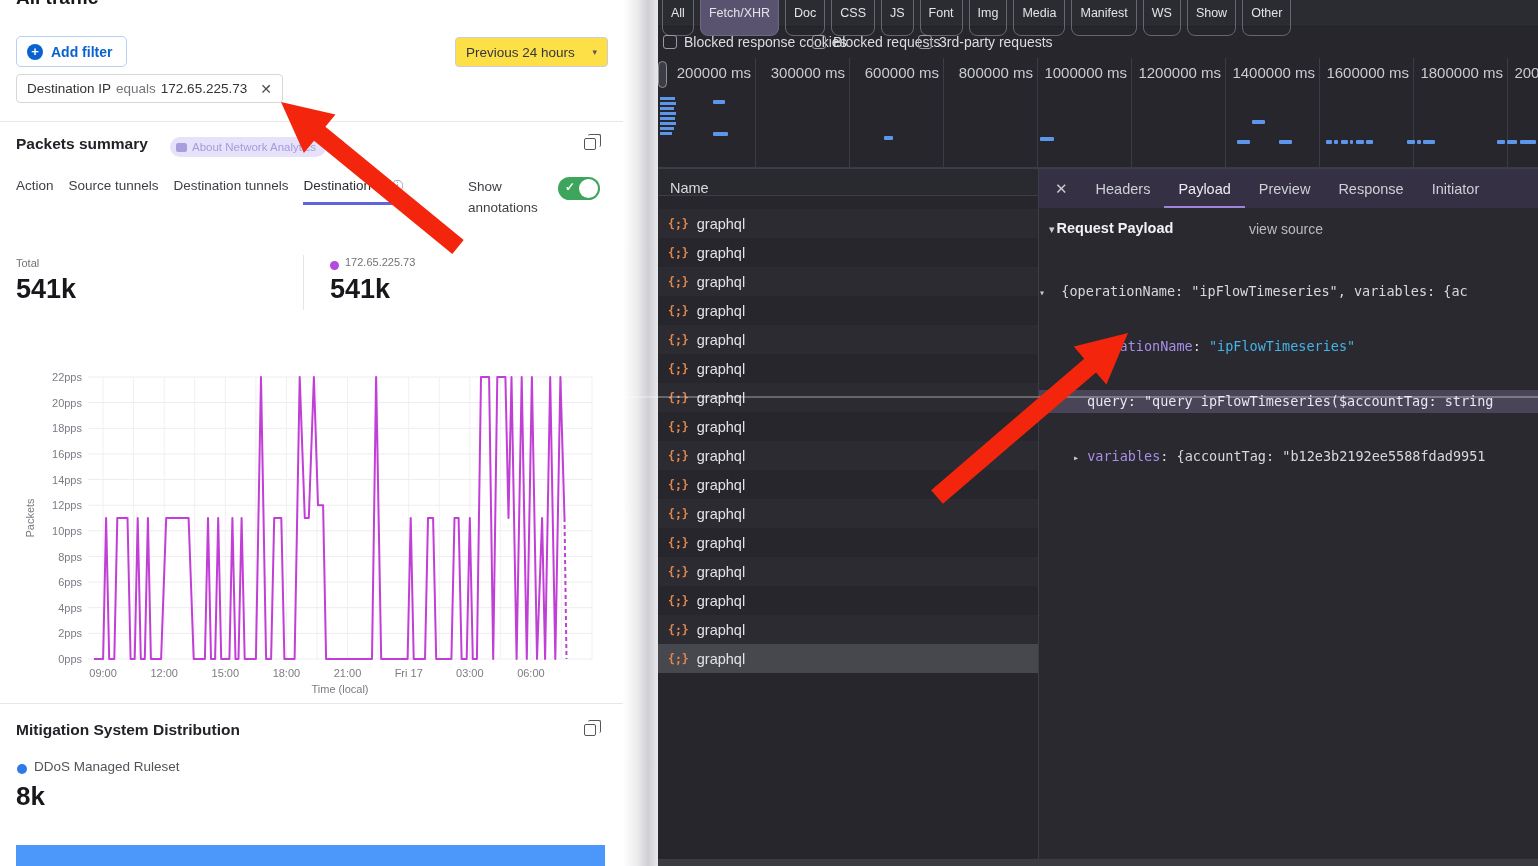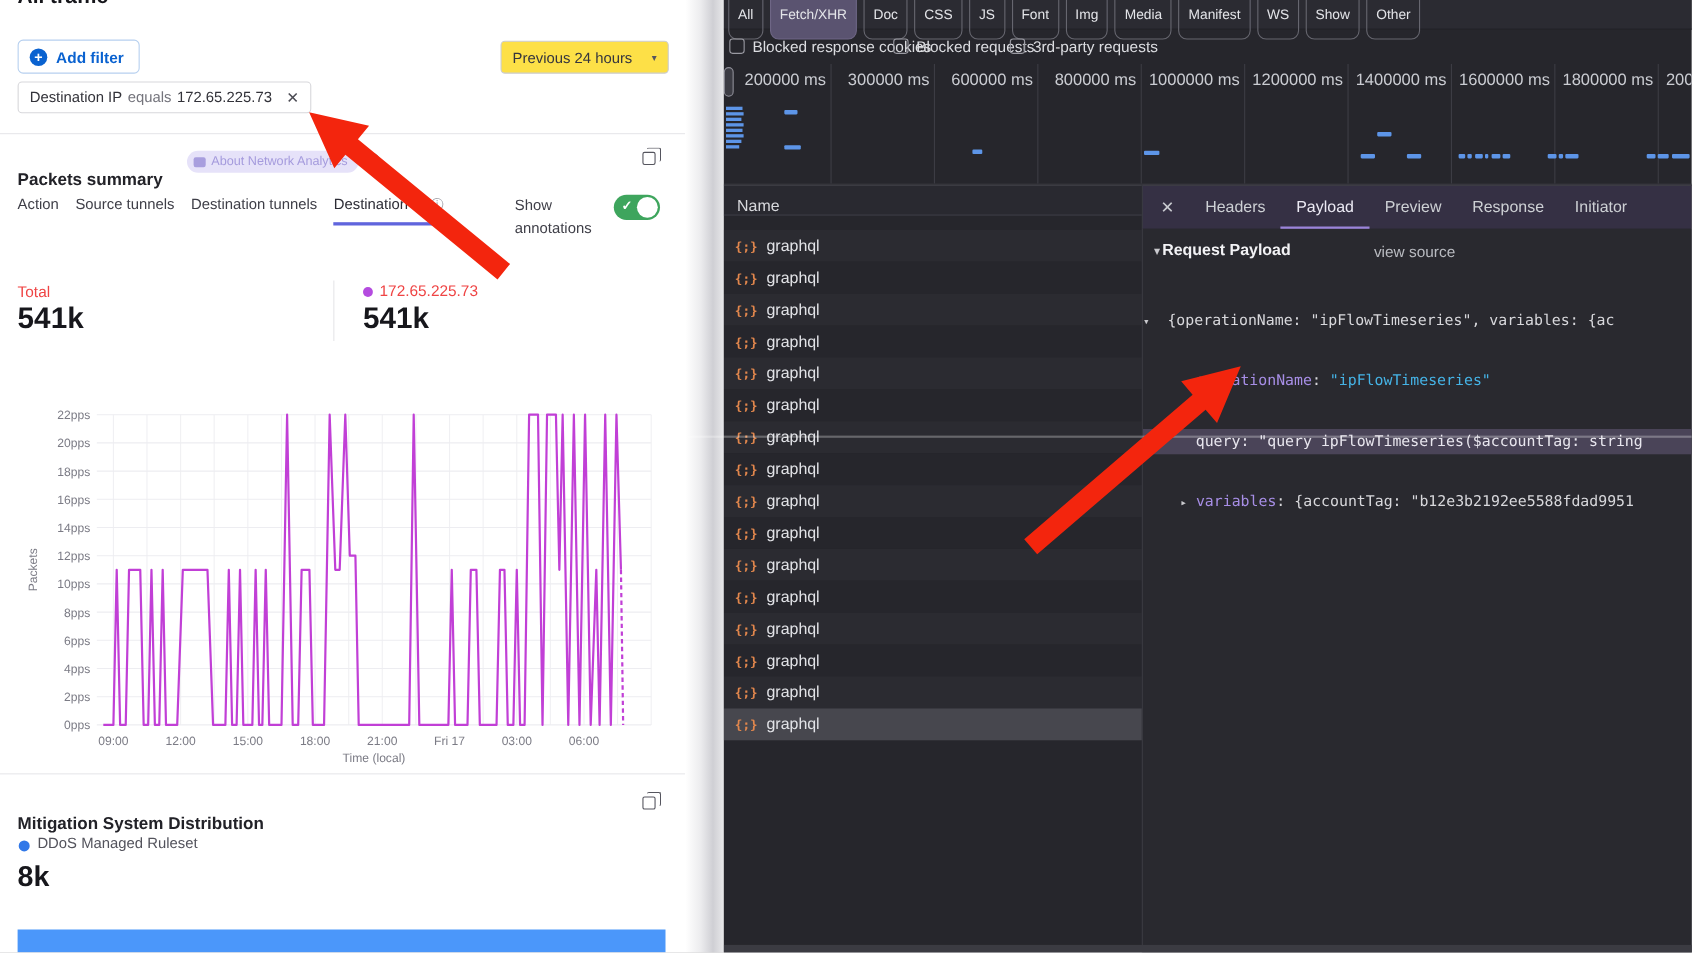--- a/index.html
+++ b/index.html
@@ -20,38 +20,38 @@
     font-size:13px; line-height:15px; text-align:center; margin-right:8px; font-weight:700; }
   .btn-range { left:455px; top:37px; width:153px; height:30px; display:flex; align-items:center;
     justify-content:space-between; padding:0 10px; border:1px solid #cbcdd2; border-radius:4px;
     font-size:13.5px; color:#35353e; background:#fde047; cursor:pointer; }
   .btn-range .caret { font-size:9px; color:#55555e; }
   .chip { left:16px; top:74px; height:29px; display:flex; align-items:center; gap:5px;
     padding:0 10px; border:1px solid #d7d7db; border-radius:4px; background:#fff; font-size:13.5px; }
   .chip .f { color:#323239; } .chip .o { color:#74747c; } .chip .v { color:#323239; }
   .chip .x { color:#4c4c54; margin-left:8px; font-size:14px; cursor:pointer; }
   .hdiv { left:0; width:623px; height:1px; background:#e7e7ea; }
-  .sec-title { font-size:15.5px; font-weight:700; color:#222228;margin-top:20px; }
+  .sec-title { font-size:15.5px; font-weight:700; color:#222228; }
   .badge { left:170px; top:137px; height:20px; display:flex; align-items:center; padding:0 10px 0 6px;
     background:#e6e2f9; border-radius:10px; font-size:11.5px; color:#a59bdd; }
   .badge .bicon { width:11px; height:9px; background:#a89ede; border-radius:2px; margin-right:5px; }
   .clock { left:332px; top:139px; width:13px; height:13px; border:1.5px solid #90909a; border-radius:50%; }
   .clock::after { content:""; position:absolute; left:5px; top:1px; width:1.5px; height:5px; background:#90909a; }
   .expand { width:12px; height:12px; border:1.5px solid #55555e; border-radius:2px; }
   .expand::after { content:""; position:absolute; left:3px; top:-5px; width:12px; height:12px;
     border:1.5px solid #55555e; border-radius:2px; border-left:none; border-bottom:none; }
   .tabs-row { display:flex; gap:15px; font-size:13.5px; color:#3e3e47; }
   .ptab { padding-bottom:7px; cursor:pointer; white-space:nowrap; }
   .ptab.sel { color:#2c2c35; border-bottom:3px solid #6065dd; }
   .ptab .info { color:#9a9aa2; font-size:12px; margin-left:4px; }
   .show-ann { left:468px; top:176px; width:82px; font-size:13.5px; color:#3e3e47; line-height:21px; }
   .toggle { left:558px; top:177px; width:42px; height:23px; border-radius:12px; background:#3ea55d; cursor:pointer; }
   .toggle .knob { position:absolute; right:2px; top:2px; width:19px; height:19px; border-radius:50%; background:#fff; }
   .toggle .chk { position:absolute; left:7px; top:3px; color:#fff; font-size:12px; font-weight:700; }
-  .stat-label { font-size:14px; color:#ef4444; }
+  .stat-label { font-size:11px; color:#737373; }
   .stat-value { font-size:27px; font-weight:700; color:#17171c; }
   .dot { border-radius:50%; }
   .ax { font-size:11px; fill:#7b7b85; font-family:"Liberation Sans",sans-serif; }
   .mit-bar { left:16px; top:845px; width:589px; height:21px; }
 
   
   #dt { position:absolute; left:658px; top:0; width:880px; height:866px; background:#26262c;
     color:#e3e4e8; overflow:hidden; }
   #dt-toolbar { position:absolute; left:0; top:0; width:880px; height:27px; background:#2b2b32;
     display:flex; align-items:center; gap:6px; padding-left:4px; border-bottom:1px solid #212126; }

